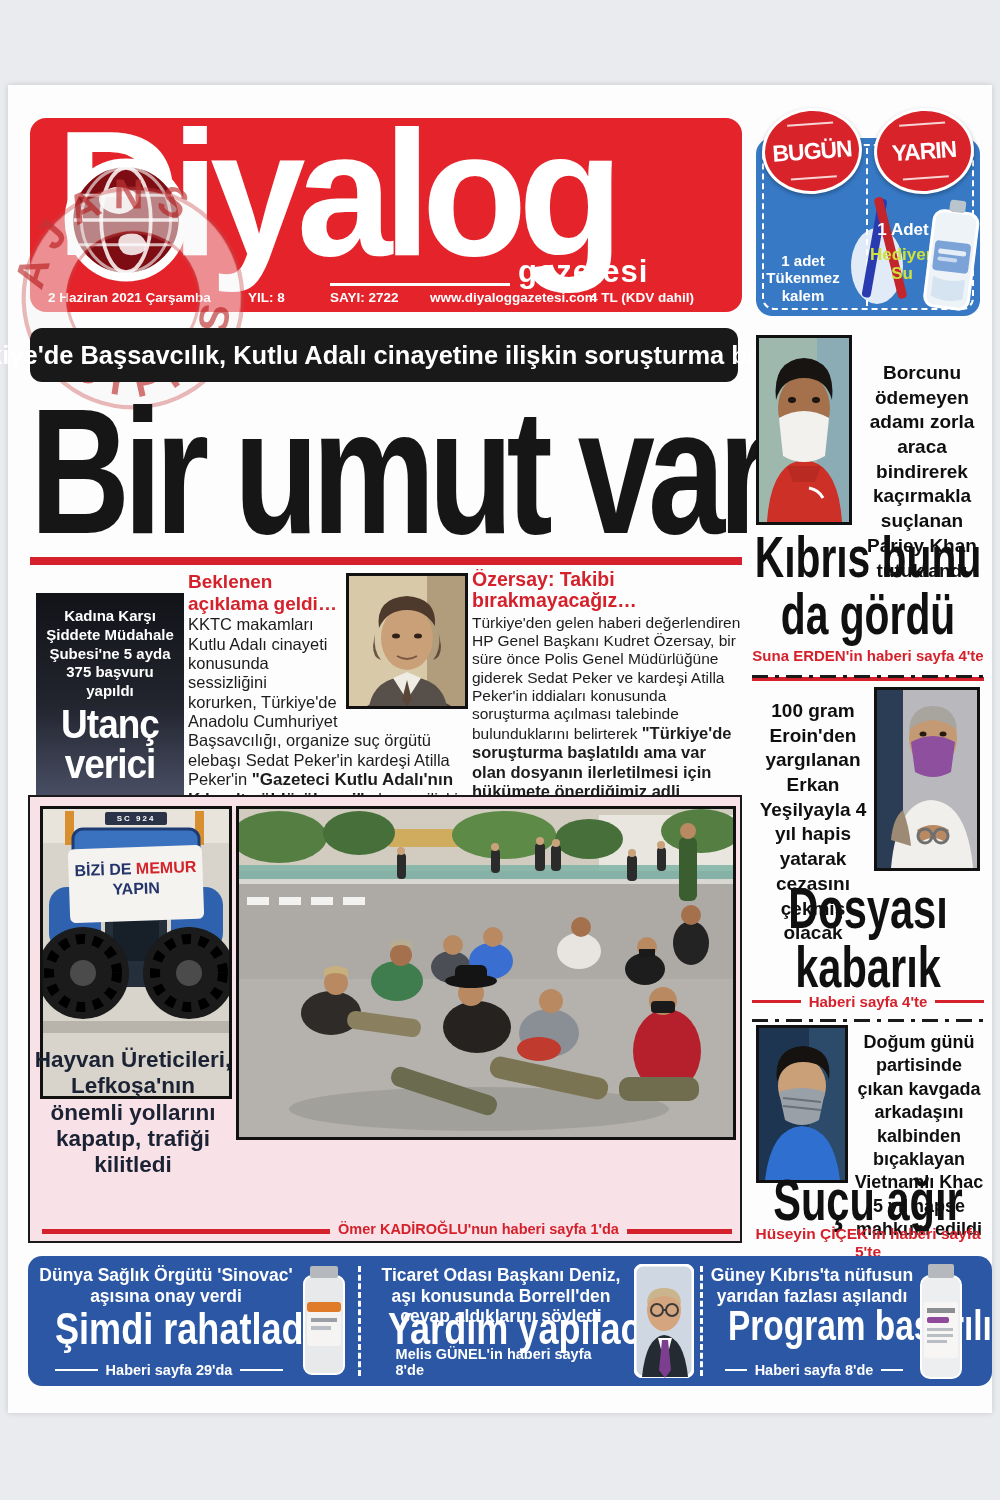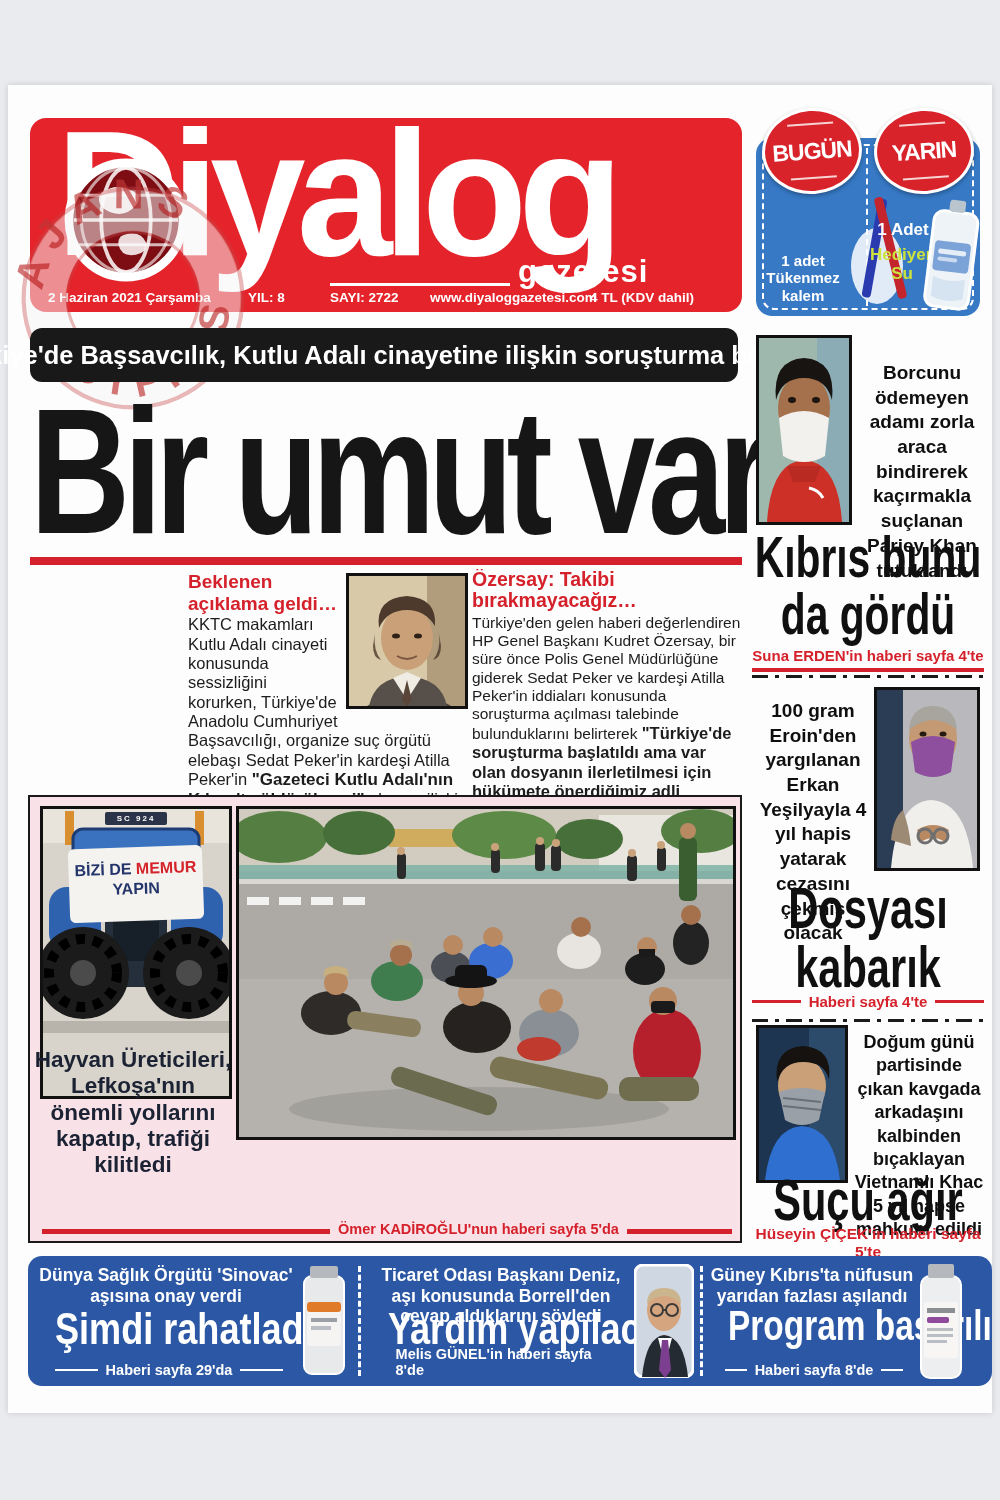--- a/index.html
+++ b/index.html
@@ -162,20 +162,25 @@
       </svg>
     </div>
 
     <div class="abs" id="top-banner">
       <span>Türkiye'de Başsavcılık, Kutlu Adalı cinayetine ilişkin soruşturma başlattı</span>
     </div>
 
     <div class="abs" id="main-headline">Bir umut var</div>
     <div class="abs" id="red-rule"></div>
 
+    <div class="abs" id="left-box">
+      <div class="k">Kadına Karşı Şiddete Müdahale Şubesi'ne 5 ayda 375 başvuru yapıldı</div>
+      <div class="h">Utanç verici</div>
+      <div class="b">Haberi sayfa 5'te</div>
+    </div>
 
     <div class="abs" id="col1">
       <svg id="portrait" viewBox="0 0 116 130" preserveAspectRatio="none">
         <rect width="116" height="130" fill="#d8c9a8"></rect>
         <rect x="78" y="0" width="38" height="130" fill="#8a6f4e" opacity=".5"></rect>
         <path d="M58 120 q-30 4 -40 10 h84 q-12 -8 -44 -10z" fill="#4a4238"></path>
         <path d="M20 130 q6 -28 38 -30 q34 2 40 30z" fill="#57504a"></path>
         <path d="M44 102 l14 -6 l14 6 l-14 22z" fill="#efece4"></path>
         <path d="M58 104 l5 20 l-5 6 l-5 -6z" fill="#5a4638"></path>
         <ellipse cx="58" cy="62" rx="26" ry="32" fill="#c9a078"></ellipse>
@@ -204,21 +209,21 @@
       <path d="M28 128 h34 l-6 16 h-22z" fill="#b82a22"></path>
       <path d="M50 150 q10 2 14 10" stroke="#fff" stroke-width="3" fill="none"></path>
       <ellipse cx="45" cy="70" rx="26" ry="34" fill="#a5714c"></ellipse>
       <path d="M17 62 q-4 -40 28 -42 q32 2 28 42 q-6 -22 -28 -22 q-22 0 -28 22z" fill="#171412"></path>
       <path d="M20 80 q25 -14 50 0 l-4 38 q-21 12 -42 0z" fill="#f2f1ee"></path>
       <ellipse cx="33" cy="62" rx="4" ry="3" fill="#1c140e"></ellipse>
       <ellipse cx="57" cy="62" rx="4" ry="3" fill="#1c140e"></ellipse>
     </svg>
     <div class="sb-kicker" style="left:852px;top:276px;width:124px;font-size:19px;">Borcunu ödemeyen adamı zorla araca bindirerek kaçırmakla suçlanan Parjey Khan tutuklandı</div>
     <div class="sb-head" style="top:444px;font-size:51px;"><span>Kıbrıs bunu da gördü</span></div>
-    <div class="sb-byline" style="left:744px;top:562px;width:232px;border-bottom:4px solid #d5212b;padding-bottom:4px;">Suna ERDEN'in haberi sayfa 4'te</div>
+    <div class="sb-byline" style="left:744px;top:562px;width:232px;border-bottom:4px solid #d5212b;padding-bottom:13px;">Suna ERDEN'in haberi sayfa 4'te</div>
     <div class="dashdot" style="left:744px;top:590px;width:232px;"></div>
 
     <div class="sb-kicker" style="left:744px;top:614px;width:122px;font-size:19px;">100 gram Eroin'den yargılanan Erkan Yeşilyayla 4 yıl hapis yatarak cezasını çekmiş olacak</div>
     <svg class="sb-photo" style="left:866px;top:602px;width:106px;height:184px;" viewBox="0 0 100 178" preserveAspectRatio="none">
       <rect width="100" height="178" fill="#b9b9bd"></rect>
       <rect x="0" y="0" width="26" height="178" fill="#2b3c55"></rect>
       <path d="M14 178 q6 -66 40 -68 q36 2 42 68z" fill="#f0efec"></path>
       <path d="M26 120 q-10 8 -12 30 l20 6 q-2 -20 -8 -36z" fill="#9c8a74"></path>
       <ellipse cx="56" cy="48" rx="24" ry="30" fill="#c39a74"></ellipse>
       <path d="M32 40 q2 -24 24 -24 q22 0 24 24 q-12 -10 -24 -10 q-12 0 -24 10z" fill="#a8a49e"></path>
@@ -343,21 +348,21 @@
           <ellipse cx="310" cy="224" rx="30" ry="24" fill="#8a8f96"></ellipse>
           <circle cx="312" cy="192" r="12" fill="#b98a62"></circle>
           <ellipse cx="300" cy="240" rx="22" ry="12" fill="#c03a2e"></ellipse>
           <rect x="250" y="258" width="120" height="22" rx="10" fill="#7a7452" transform="rotate(12 310 269)"></rect>
           <rect x="150" y="272" width="110" height="20" rx="9" fill="#6b6b4f" transform="rotate(18 205 282)"></rect>
         </svg>
       </div>
 
       <div id="caption">Hayvan Üreticileri, Lefkoşa'nın önemli yollarını kapatıp, trafiği kilitledi</div>
       <div id="ms-rule"></div>
-      <div id="ms-byline">Ömer KADİROĞLU'nun haberi sayfa 5'da</div>
+      <div id="ms-byline">Ömer KADİROĞLU'nun haberi sayfa 1'da</div>
     </div>
 
     <div class="abs" id="bottom-strip">
       <div class="bs-seg" style="left:8px;width:316px;">
         <div class="bs-kicker" style="padding-right:56px;">Dünya Sağlık Örgütü 'Sinovac' aşısına onay verdi</div>
         <div class="bs-head" style="padding-right:50px;"><span>Şimdi rahatladık</span></div>
         <div class="bs-byline" style="padding-right:50px;">
             <span>Haberi sayfa 29'da</span>
           </div>
         <svg class="bs-img" style="right:2px;top:8px;width:52px;height:114px;" viewBox="0 0 52 114">

